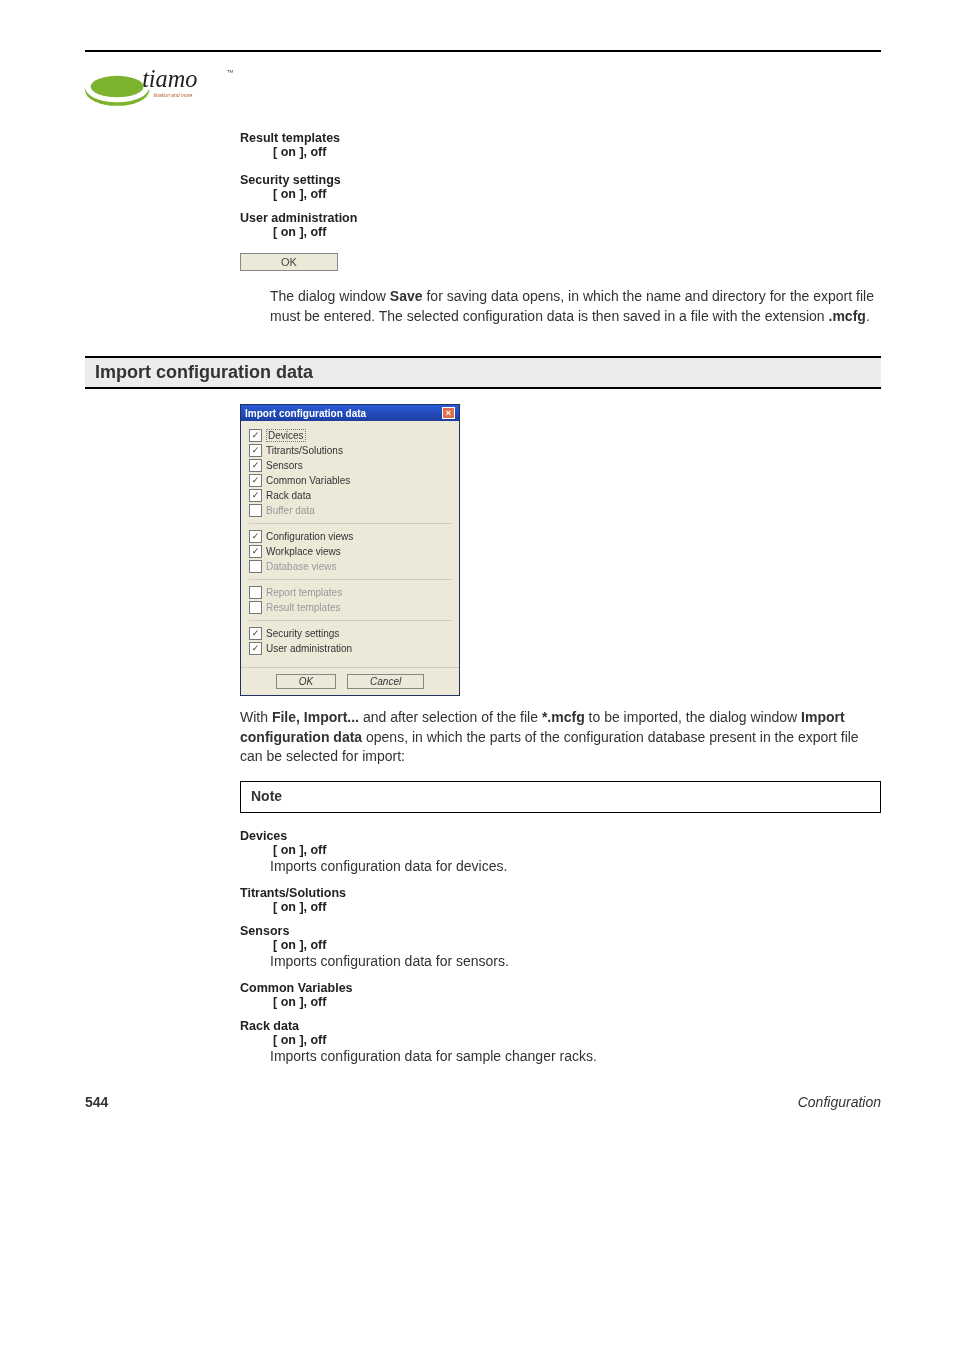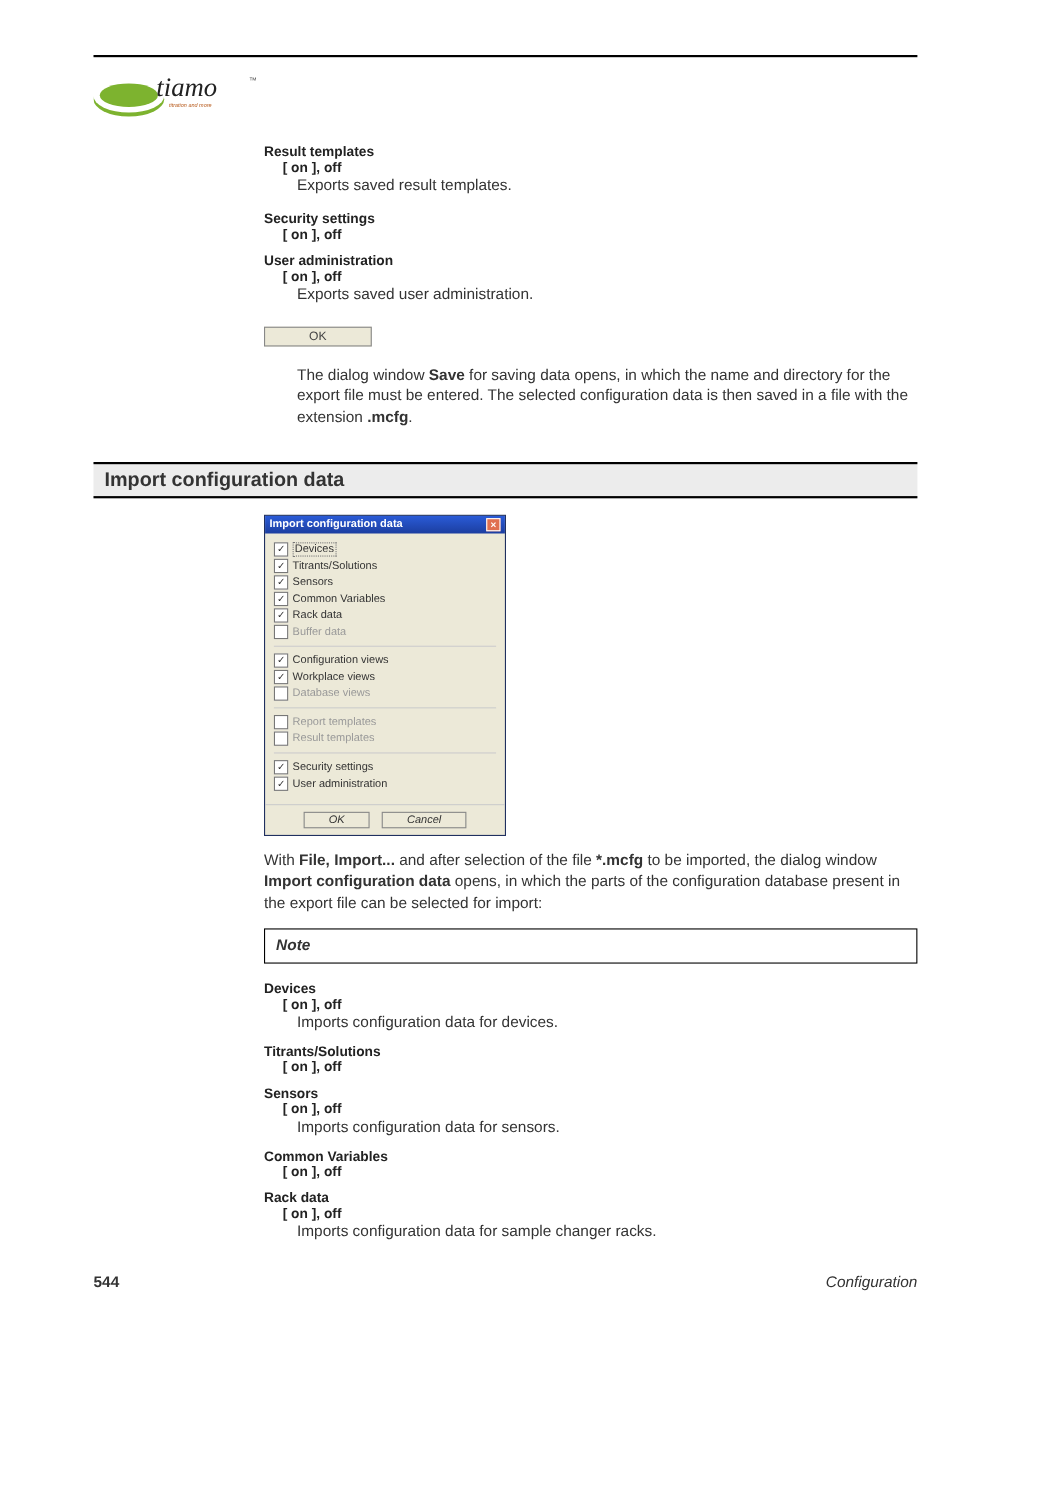--- a/index.html
+++ b/index.html
@@ -5,21 +5,21 @@
 body {
   margin: 0;
   padding: 0;
   font-family: Arial, Helvetica, sans-serif;
   font-size: 13.5px;
   color: #333;
   background: #fff;
   width: 954px;
 }
 .page {
-  padding: 50px 120px 30px 85px;
+  padding: 50px 73px 30px 85px;
   box-sizing: border-box;
 }
 .top-rule {
   border-top: 2px solid #000;
   margin-bottom: 6px;
 }
 .logo {
   height: 50px;
   margin-bottom: 10px;
 }
@@ -30,21 +30,21 @@
   font-weight: bold;
   font-size: 12.5px;
   font-family: Verdana, Arial, sans-serif;
   color: #222;
   margin-top: 10px;
 }
 .opt {
   font-weight: bold;
   font-size: 12.5px;
   font-family: Verdana, Arial, sans-serif;
-  margin-left: 17px;
+  margin-left: 33px;
   color: #222;
 }
 .desc {
   font-size: 14px;
   color: #333;
   margin-left: 30px;
   margin-bottom: 6px;
   line-height: 1.35;
 }
 .ok-btn {
@@ -153,21 +153,20 @@
   padding: 1px 22px;
   margin: 0 4px;
 }
 .note-box {
   border: 1px solid #000;
   padding: 6px 10px 8px 10px;
   margin: 14px 0 16px 0;
 }
 .note-title {
   font-weight: bold;
-  font-style: italic;
   font-size: 14px;
 }
 .note-body {
   font-style: italic;
   font-size: 14px;
   color: #333;
 }
 .footer {
   display: flex;
   justify-content: space-between;
@@ -192,30 +191,28 @@
     <text x="80" y="41" font-family="Georgia, 'Times New Roman', serif" font-style="italic" font-size="34" fill="#222">tiamo</text>
     <text x="198" y="24" font-size="10" fill="#555">™</text>
     <text x="96" y="55" font-size="7" fill="#b85c1e" font-style="italic">titration and more</text>
   </svg>
 
   
   <div class="content">
     <div>
       <div class="hdr">Result templates</div>
       <div class="opt">[ on ], off</div>
-      <div class="desc">Exports saved result templates.</div>
     </div>
     <div style="margin-top:14px">
       <div class="hdr">Security settings</div>
       <div class="opt">[ on ], off</div>
     </div>
     <div>
       <div class="hdr">User administration</div>
       <div class="opt">[ on ], off</div>
-      <div class="desc">Exports saved user administration.</div>
     </div>
 
     <span class="ok-btn">OK</span>
 
     <div class="para">
       <span>The dialog window </span><span class="bold">Save</span><span> for saving data opens, in which the name and directory for the export file must be entered. The selected configuration data is then saved in a file with the extension </span><span class="bold">.mcfg</span><span>.</span>
     </div>
   </div>
 
   

